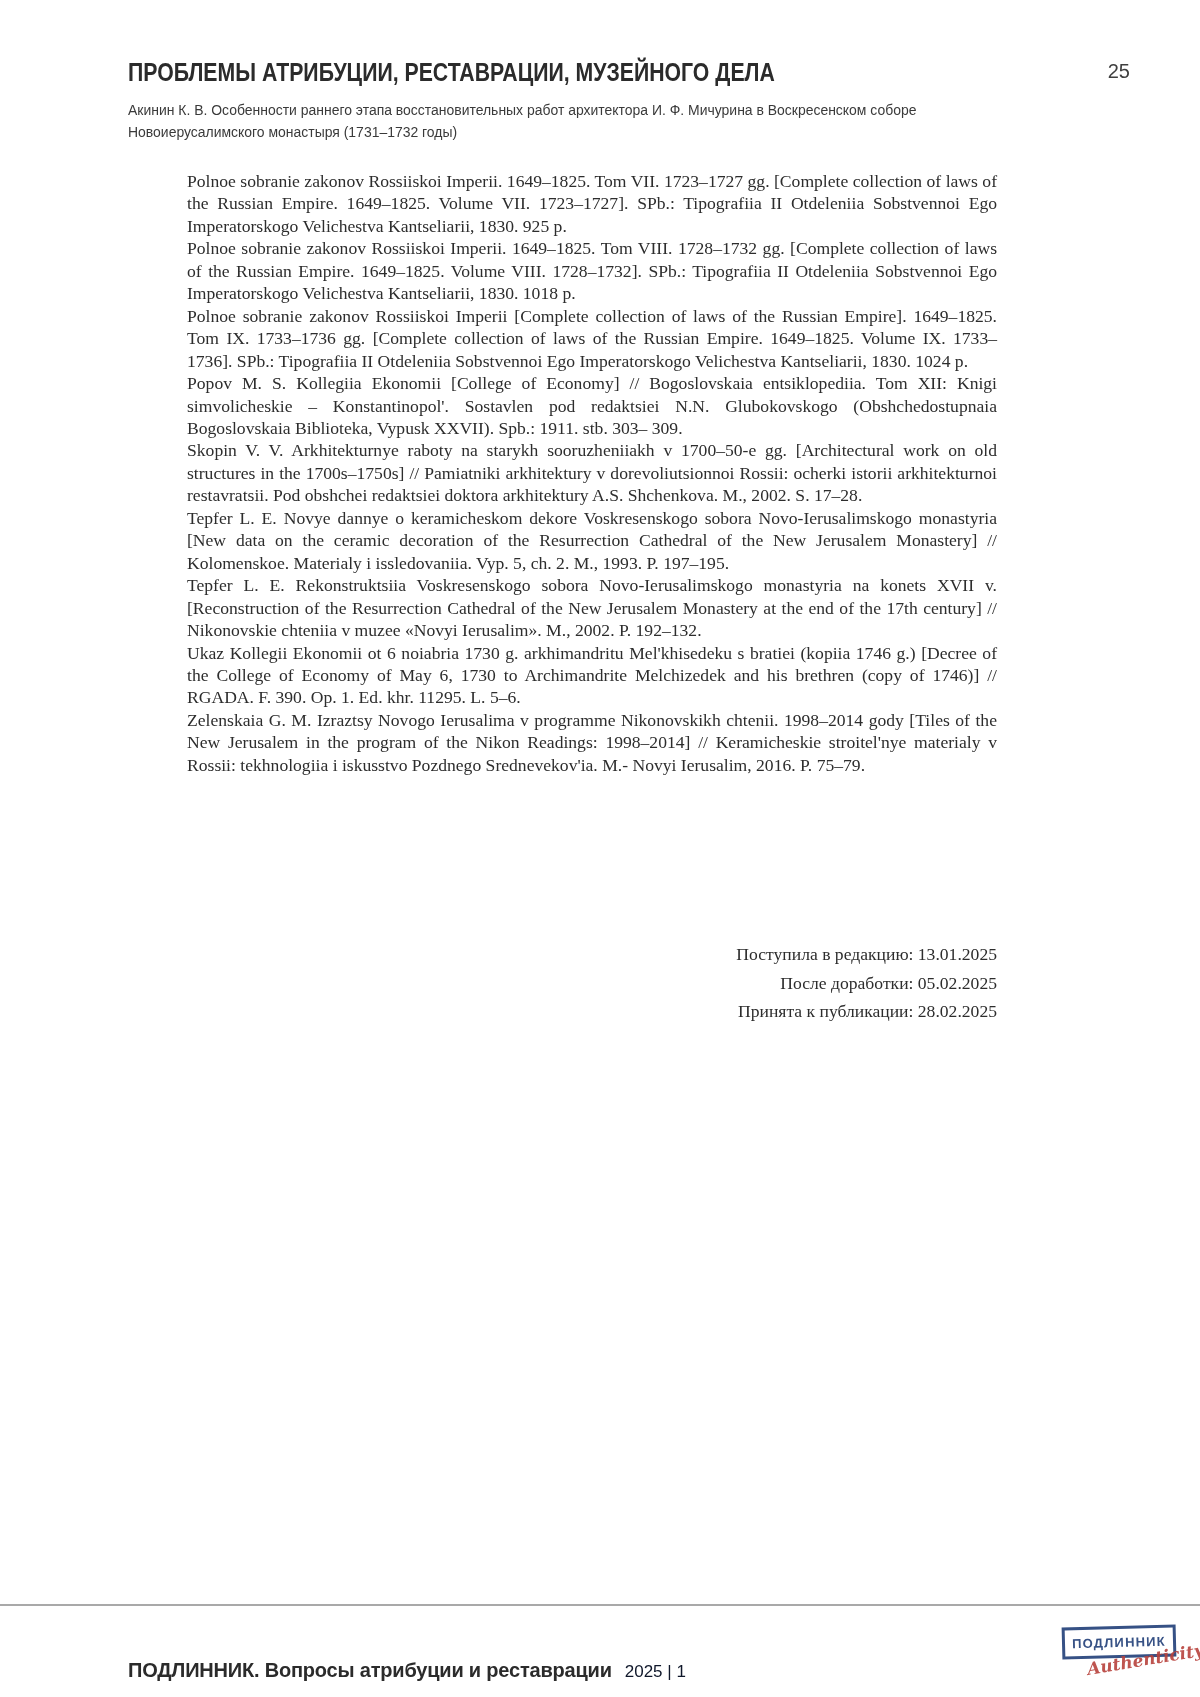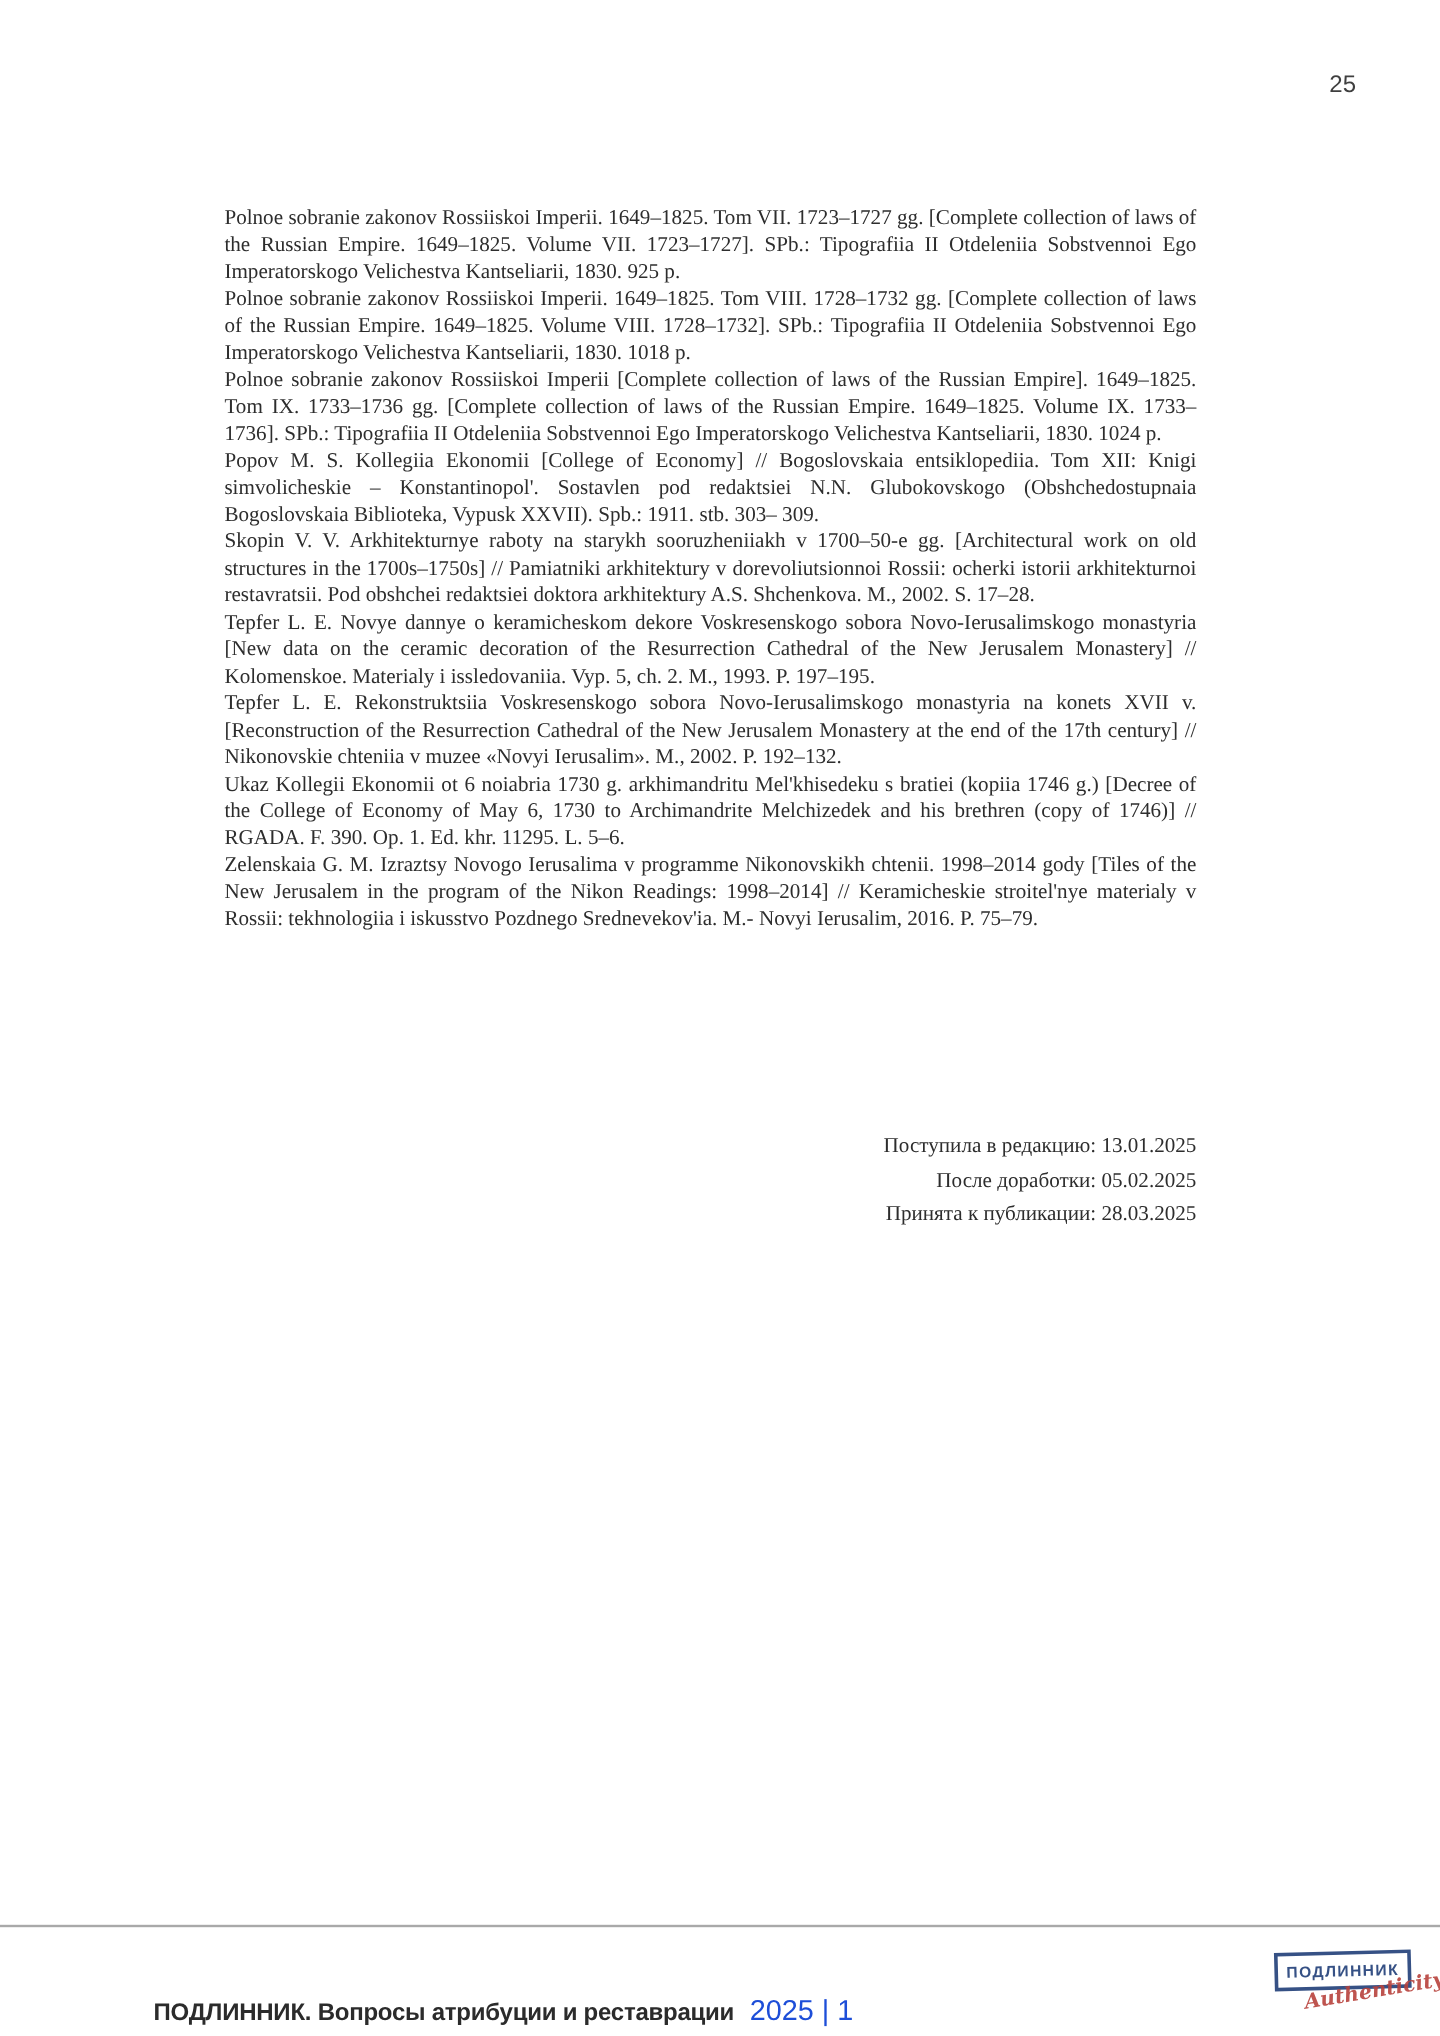--- a/index.html
+++ b/index.html
@@ -51,21 +51,21 @@
     position:absolute; left:128px; top:1643px;
     display:flex; align-items:baseline; gap:13px;
   }
   .journal {
     font-family:"Liberation Sans", sans-serif;
     font-weight:bold; font-size:20px; color:#2b2b2b;
     white-space:nowrap; letter-spacing:-0.2px;
   }
   .issue {
     font-family:"Liberation Sans", sans-serif;
-    font-weight:400; font-size:24px; color:#1d4ed8;
+    font-weight:400; font-size:17px; color:#0f172a;
     white-space:nowrap;
     margin-top:19px;
   }
   .logo {
     position:absolute; left:1062px; top:1626px;
     transform:rotate(-1.5deg);
   }
   .logo-box {
     display:inline-block;
     border:3px solid #27447c;
@@ -83,37 +83,41 @@
     white-space:nowrap;
   }
 </style>
 </head>
 <body>
 
 <div class="page">
 
   <div class="page-number">25</div>
 
+  <div class="header">
+    <h1 class="section-title">ПРОБЛЕМЫ АТРИБУЦИИ, РЕСТАВРАЦИИ, МУЗЕЙНОГО ДЕЛА</h1>
+    <p class="article-ref">Акинин К. В. Особенности раннего этапа восстановительных работ архитектора И. Ф. Мичурина в Воскресенском соборе Новоиерусалимского монастыря (1731–1732 годы)</p>
+  </div>
 
   <div class="refs">
     <p class="ref"><span class="ref-author"></span><span>Polnoe sobranie zakonov Rossiiskoi Imperii. 1649–1825. Tom VII. 1723–1727 gg. [Complete collection of laws of the Russian Empire. 1649–1825. Volume VII. 1723–1727]. SPb.: Tipografiia II Otdeleniia Sobstvennoi Ego Imperatorskogo Velichestva Kantseliarii, 1830. 925 p.</span></p>
     <p class="ref"><span class="ref-author"></span><span>Polnoe sobranie zakonov Rossiiskoi Imperii. 1649–1825. Tom VIII. 1728–1732 gg. [Complete collection of laws of the Russian Empire. 1649–1825. Volume VIII. 1728–1732]. SPb.: Tipografiia II Otdeleniia Sobstvennoi Ego Imperatorskogo Velichestva Kantseliarii, 1830. 1018 p.</span></p>
     <p class="ref"><span class="ref-author"></span><span>Polnoe sobranie zakonov Rossiiskoi Imperii [Complete collection of laws of the Russian Empire]. 1649–1825. Tom IX. 1733–1736 gg. [Complete collection of laws of the Russian Empire. 1649–1825. Volume IX. 1733–1736]. SPb.: Tipografiia II Otdeleniia Sobstvennoi Ego Imperatorskogo Velichestva Kantseliarii, 1830. 1024 p.</span></p>
     <p class="ref"><span class="ref-author">Popov M. S.</span> <span>Kollegiia Ekonomii [College of Economy] // Bogoslovskaia entsiklopediia. Tom XII: Knigi simvolicheskie – Konstantinopol'. Sostavlen pod redaktsiei N.N. Glubokovskogo (Obshchedostupnaia Bogoslovskaia Biblioteka, Vypusk XXVII). Spb.: 1911. stb. 303– 309.</span></p>
     <p class="ref"><span class="ref-author">Skopin V. V.</span> <span>Arkhitekturnye raboty na starykh sooruzheniiakh v 1700–50-e gg. [Architectural work on old structures in the 1700s–1750s] // Pamiatniki arkhitektury v dorevoliutsionnoi Rossii: ocherki istorii arkhitekturnoi restavratsii. Pod obshchei redaktsiei doktora arkhitektury A.S. Shchenkova. M., 2002. S. 17–28.</span></p>
     <p class="ref"><span class="ref-author">Tepfer L. E.</span> <span>Novye dannye o keramicheskom dekore Voskresenskogo sobora Novo-Ierusalimskogo monastyria [New data on the ceramic decoration of the Resurrection Cathedral of the New Jerusalem Monastery] // Kolomenskoe. Materialy i issledovaniia. Vyp. 5, ch. 2. M., 1993. P. 197–195.</span></p>
     <p class="ref"><span class="ref-author">Tepfer L. E.</span> <span>Rekonstruktsiia Voskresenskogo sobora Novo-Ierusalimskogo monastyria na konets XVII v. [Reconstruction of the Resurrection Cathedral of the New Jerusalem Monastery at the end of the 17th century] // Nikonovskie chteniia v muzee «Novyi Ierusalim». M., 2002. P. 192–132.</span></p>
     <p class="ref"><span class="ref-author"></span><span>Ukaz Kollegii Ekonomii ot 6 noiabria 1730 g. arkhimandritu Mel'khisedeku s bratiei (kopiia 1746 g.) [Decree of the College of Economy of May 6, 1730 to Archimandrite Melchizedek and his brethren (copy of 1746)] // RGADA. F. 390. Op. 1. Ed. khr. 11295. L. 5–6.</span></p>
     <p class="ref"><span class="ref-author">Zelenskaia G. M.</span> <span>Izraztsy Novogo Ierusalima v programme Nikonovskikh chtenii. 1998–2014 gody [Tiles of the New Jerusalem in the program of the Nikon Readings: 1998–2014] // Keramicheskie stroitel'nye materialy v Rossii: tekhnologiia i iskusstvo Pozdnego Srednevekov'ia. M.- Novyi Ierusalim, 2016. P. 75–79.</span></p>
   </div>
 
   <div class="dates">
     <div>Поступила в редакцию: 13.01.2025</div>
     <div>После доработки: 05.02.2025</div>
-    <div>Принята к публикации: 28.03.2025</div>
+    <div>Принята к публикации: 28.02.2025</div>
   </div>
 
   <div class="footer-rule"></div>
 
   <div class="footer">
     <span class="journal">ПОДЛИННИК. Вопросы атрибуции и реставрации</span>
     <span class="issue">2025 | 1</span>
   </div>
 
   <div class="logo">

